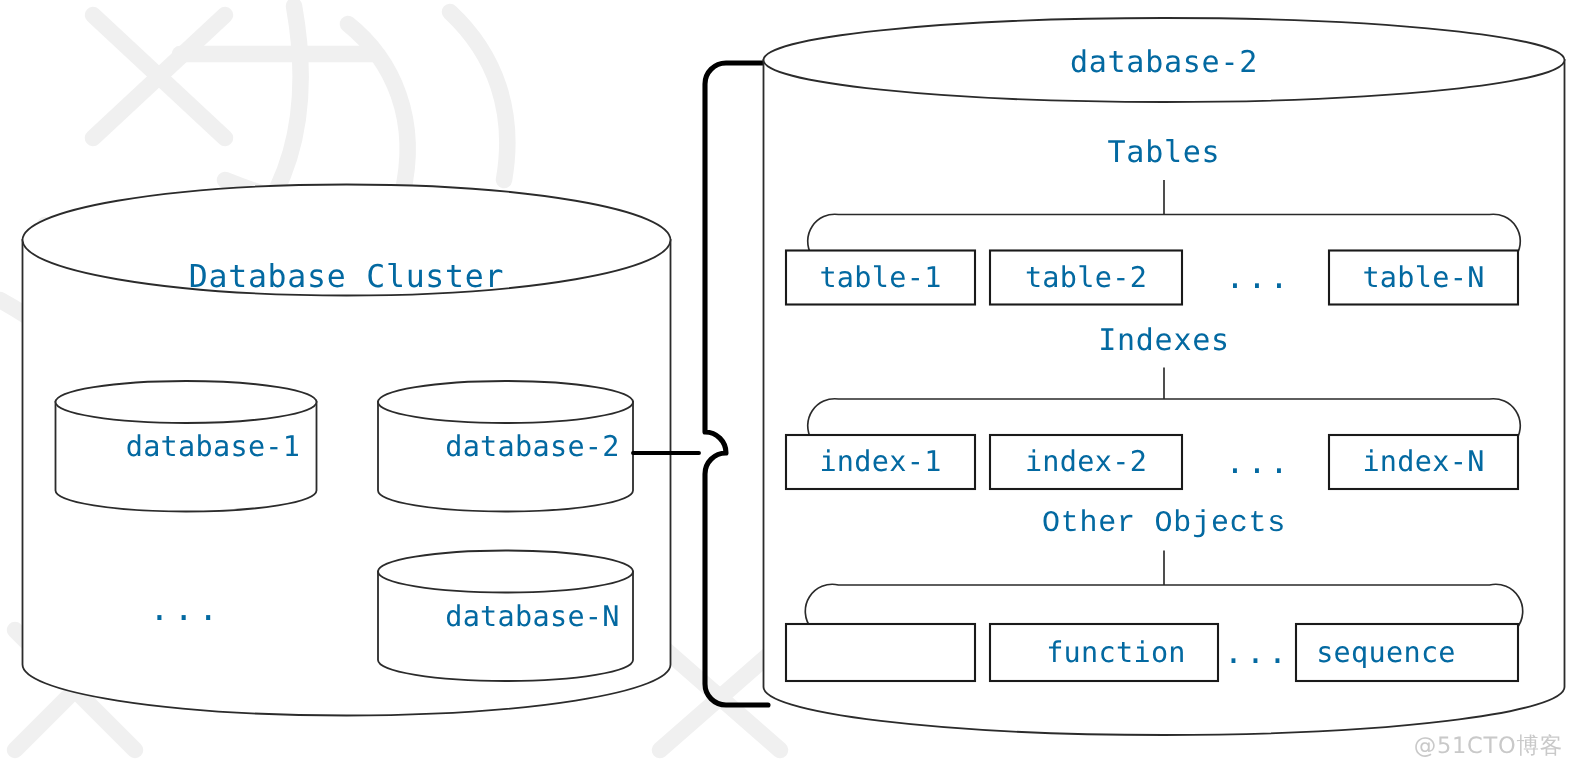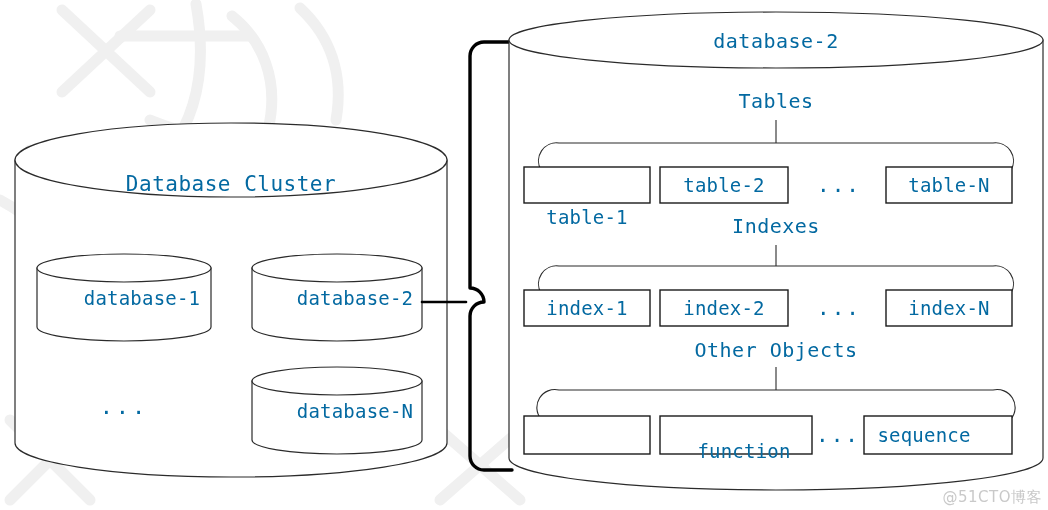--- a/index.html
+++ b/index.html
@@ -230,31 +230,31 @@
   <div class="lbl lbl-db" style="left:252px; top:402px; width:170px;">database-N</div>
 
   <div class="lbl lbl-dots" style="left:64px; top:396px; width:120px;">...</div>
 
   <div class="lbl lbl-right-title" style="left:509px; top:31px; width:534px;">database-2</div>
 
   <div class="lbl lbl-group" style="left:656px; top:91px; width:240px;">Tables</div>
 
   <div class="lbl lbl-group" style="left:656px; top:216px; width:240px;">Indexes</div>
 
-  <div class="lbl lbl-group" style="left:656px; top:340px; width:240px;">Other Objects</div>
-
-  <div class="lbl lbl-item" style="left:524px; top:176px; width:126px;margin-top:32px;">table-1</div>
+  <div class="lbl lbl-group" style="left:656px; top:340px; width:240px;font-family:Liberation Mono, monospace;">Other Objects</div>
+
+  <div class="lbl lbl-item" style="left:524px; top:176px; width:126px;">table-1</div>
   <div class="lbl lbl-item" style="left:660px; top:176px; width:128px;">table-2</div>
   <div class="lbl lbl-row-dots" style="left:794px; top:175px; width:90px;">...</div>
   <div class="lbl lbl-item" style="left:886px; top:176px; width:126px;">table-N</div>
 
   <div class="lbl lbl-item" style="left:524px; top:299px; width:126px;">index-1</div>
   <div class="lbl lbl-item" style="left:660px; top:299px; width:128px;">index-2</div>
   <div class="lbl lbl-row-dots" style="left:794px; top:298px; width:90px;">...</div>
   <div class="lbl lbl-item" style="left:886px; top:299px; width:126px;">index-N</div>
 
-  <div class="lbl lbl-item" style="left:660px; top:442px; width:168px;text-align:center;">function</div>
+  <div class="lbl lbl-item" style="left:660px; top:426px; width:168px;text-align:center;">function</div>
   <div class="lbl lbl-row-dots" style="left:812px; top:425px; width:52px;">...</div>
   <div class="lbl lbl-item" style="left:864px; top:426px; width:120px;">sequence</div>
 
   <div class="watermark-text">@51CTO博客</div>
 
 </div>
 
 </body></html>

